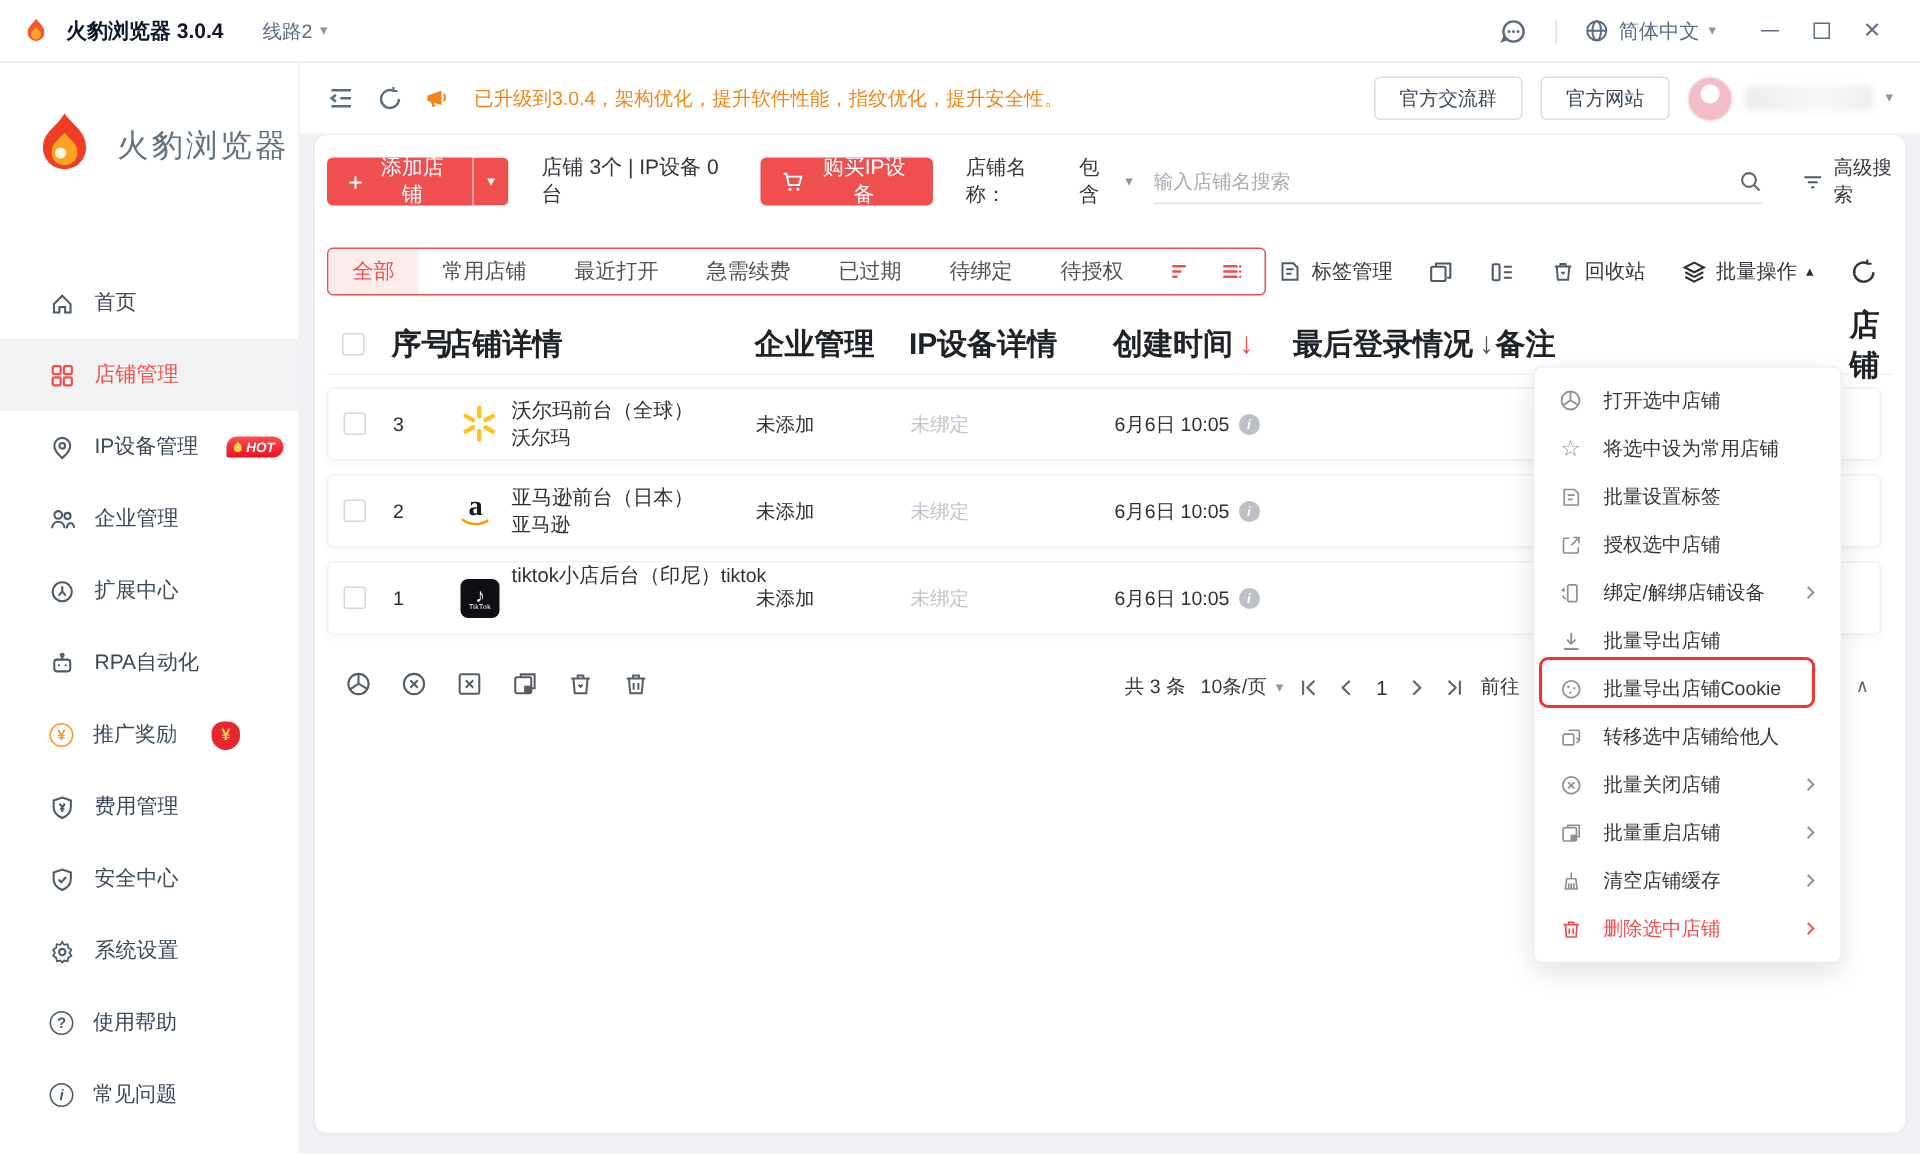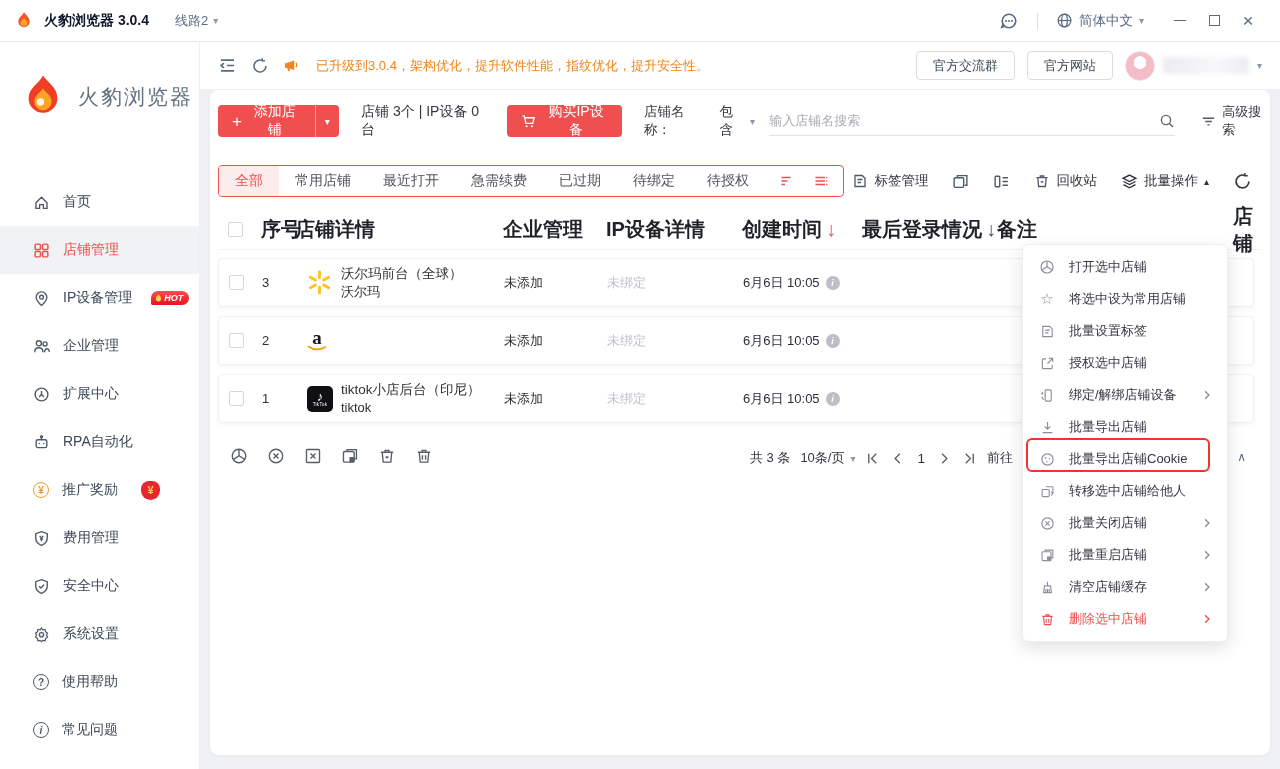--- a/index.html
+++ b/index.html
@@ -469,39 +469,43 @@
           <span class="checkbox"></span>
         </span>
       <span class="cell" style="left:43px">2</span>
       <span class="cell" style="left:88px;flex-direction:column;align-items:center;justify-content:center">
         <span style="font-weight:bold;font-size:19px;line-height:15px;color:#16191f;font-family:'Liberation Serif','DejaVu Serif',serif">a</span>
         <svg width="20" height="7" viewBox="0 0 20 7">
             <path d="M1.5 1.5c5 3.8 12 3.8 16.5.5" fill="none" stroke="#ff9900" stroke-width="1.6" stroke-linecap="round"></path>
             <path d="M18.5 1.2l-.4 2.3-2.1-.9z" fill="#ff9900"></path>
           </svg>
       </span>
+      <span class="cell" style="left:122px;flex-direction:column;align-items:flex-start;justify-content:center">
+        <span class="shop-name">亚马逊前台（日本）</span>
+        <span class="shop-sub">亚马逊</span>
+      </span>
       <span class="cell muted" style="left:285px">未添加</span>
       <span class="cell dim" style="left:388px">未绑定</span>
       <span class="cell" style="left:524px">
           <span>6月6日 10:05</span>
           <span class="info-dot">i</span>
         </span>
     </div>
     <div class="trow" style="top:284px">
       <span class="cell" style="left:10px">
           <span class="checkbox"></span>
         </span>
       <span class="cell" style="left:43px">1</span>
       <span class="cell" style="left:88px">
         <span class="tiktok-box">
             <span class="note">♪</span>
             <span class="word">TikTok</span>
           </span>
       </span>
-      <span class="cell" style="left:122px;flex-direction:column;align-items:flex-start;justify-content:center">
+      <span class="cell" style="left:122px;flex-direction:row;align-items:flex-start;justify-content:center">
         <span class="shop-name">tiktok小店后台（印尼）</span>
         <span class="shop-sub">tiktok</span>
       </span>
       <span class="cell muted" style="left:285px">未添加</span>
       <span class="cell dim" style="left:388px">未绑定</span>
       <span class="cell" style="left:524px">
           <span>6月6日 10:05</span>
           <span class="info-dot">i</span>
         </span>
     </div>

